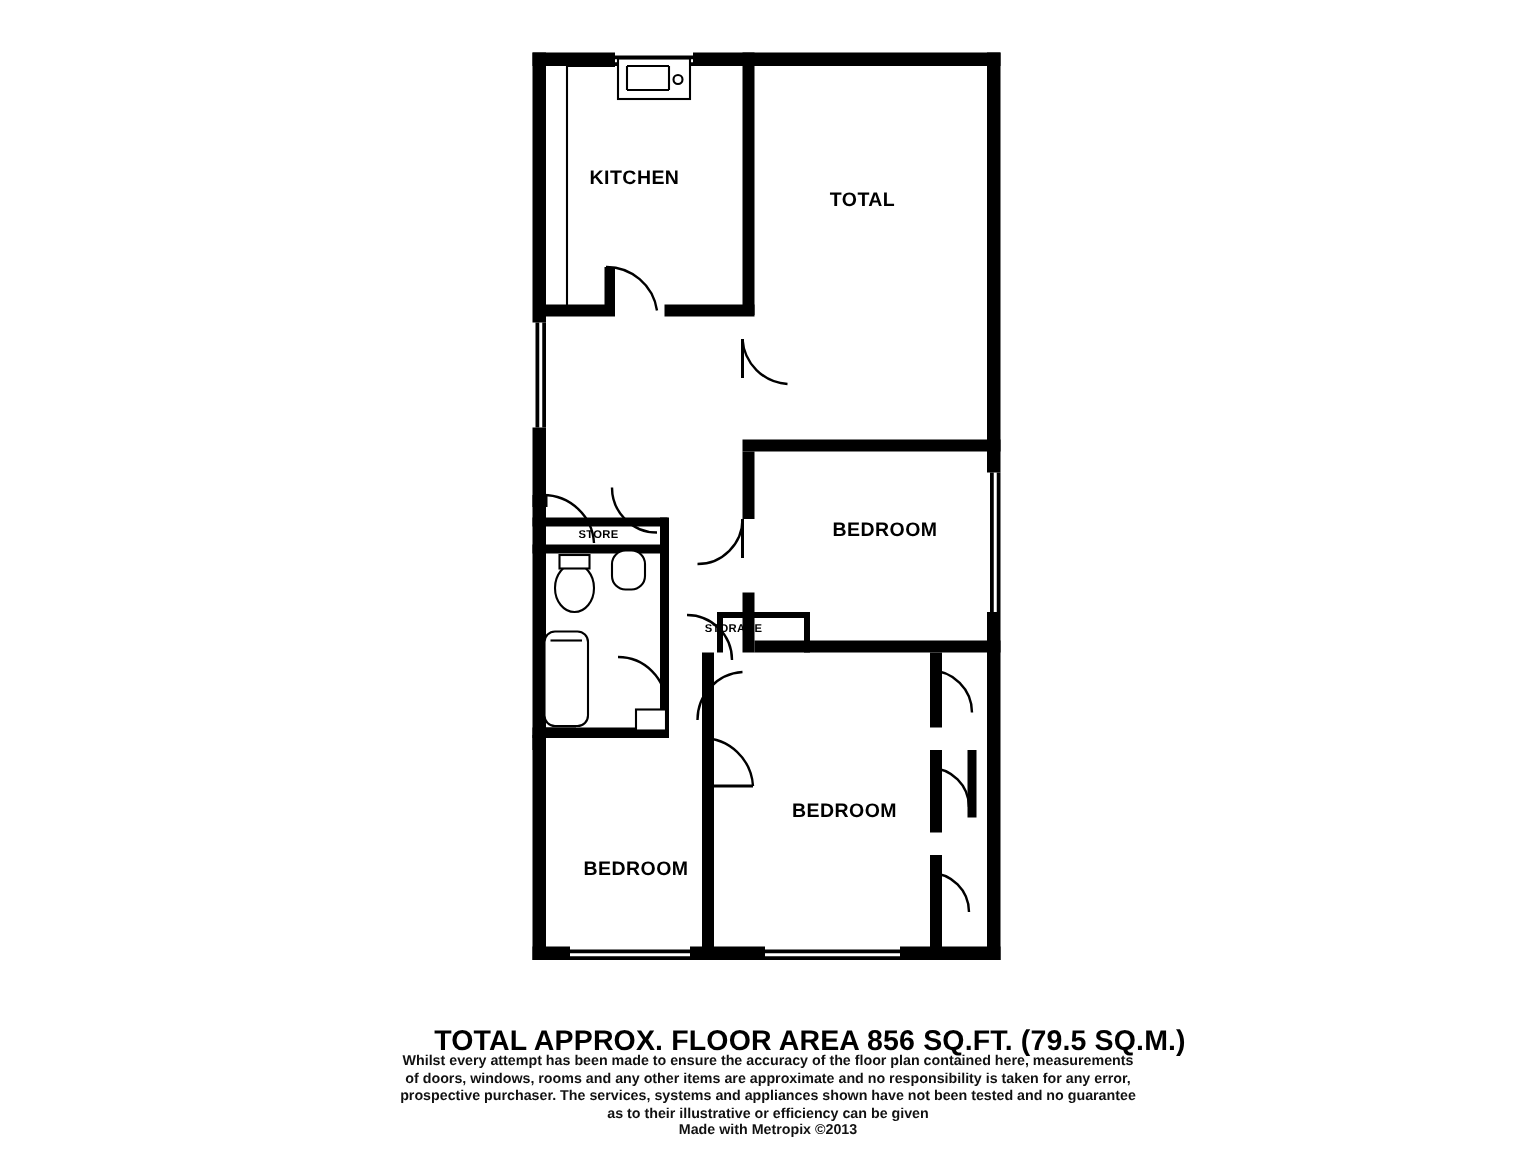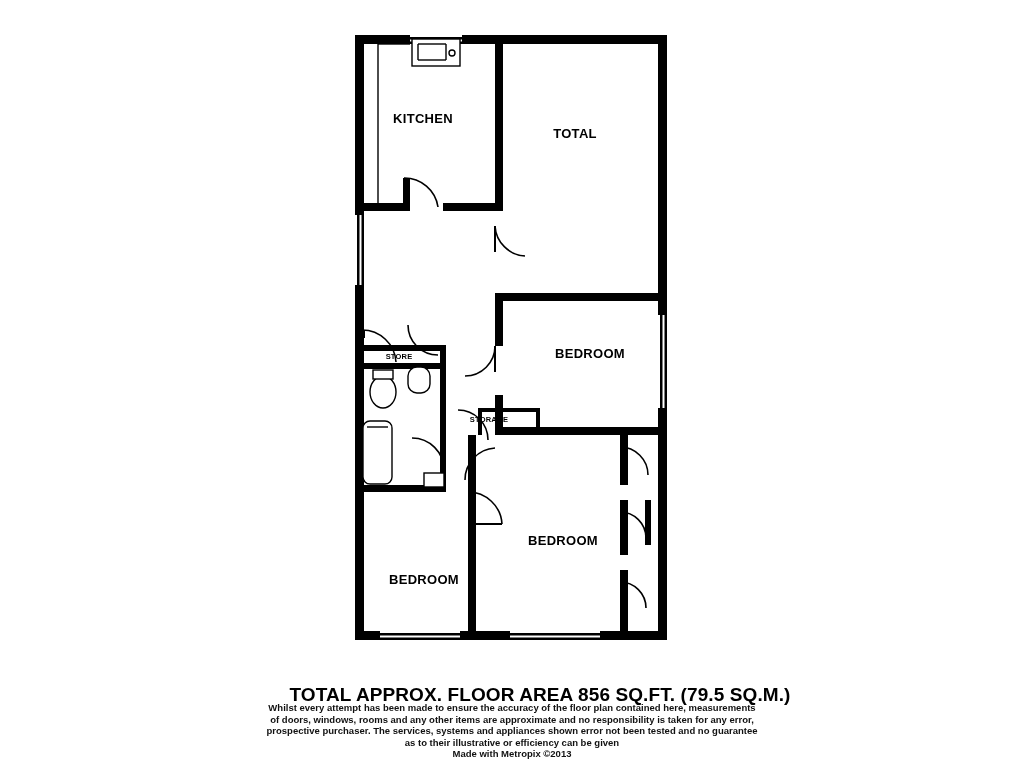--- a/index.html
+++ b/index.html
@@ -202,18 +202,18 @@
   <div class="room-label" style="left:563px; top:540px;">BEDROOM</div>
   <div class="room-label" style="left:424px; top:579px;">BEDROOM</div>
 
   <div class="small-label" style="left:399px; top:356px;">STORE</div>
   <div class="small-label" style="left:489px; top:419px;">STORAGE</div>
 
   <div class="footer footer-total">TOTAL APPROX. FLOOR AREA 856 SQ.FT. (79.5 SQ.M.)</div>
   <div class="footer footer-disclaimer">
     <div>Whilst every attempt has been made to ensure the accuracy of the floor plan contained here, measurements</div>
     <div>of doors, windows, rooms and any other items are approximate and no responsibility is taken for any error,</div>
-    <div>prospective purchaser. The services, systems and appliances shown error not been tested and no guarantee</div>
+    <div>prospective purchaser. The services, systems and appliances shown have not been tested and no guarantee</div>
     <div>as to their illustrative or efficiency can be given</div>
     <div>Made with Metropix ©2013</div>
   </div>
 
 </div>
 
 </body></html>

